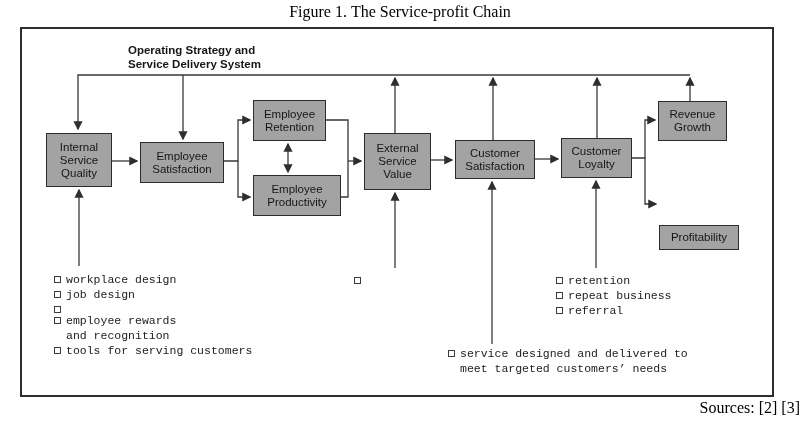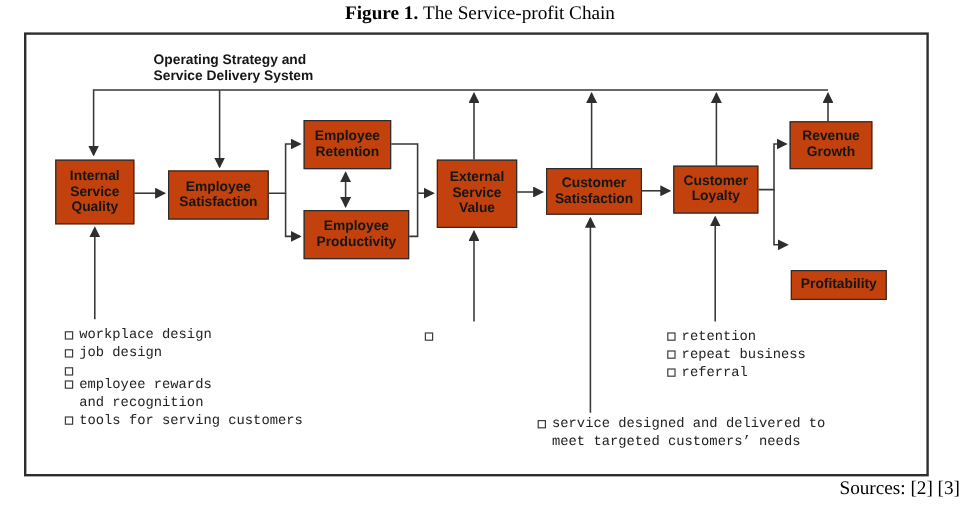--- a/index.html
+++ b/index.html
@@ -14,48 +14,48 @@
     overflow: hidden;
   }
   .fig-title {
     position: absolute;
     top: 3px; left: 0; right: 0;
     text-align: center;
     font-family: "Liberation Serif", serif;
     font-size: 16px;
     color: #000000;
   }
-  .fig-title .b { font-weight: bold; }
+  .fig-title .b { font-weight: normal; }
   .fig-title .t { margin-left: 4px; }
   .frame {
     position: absolute;
     left: 20px; top: 27px;
     width: 754px; height: 370px;
     border: 2px solid #2d2d2d;
     background: #ffffff;
   }
   .wires { position: absolute; left: 0; top: 0; width: 800px; height: 422px; pointer-events: none; }
   .strategy {
     position: absolute;
     left: 128px; top: 44px;
     font-weight: bold;
     font-size: 11.5px;
     line-height: 13.5px;
     white-space: pre-line;
     color: #161616;
   }
   .node {
     position: absolute;
-    background: #c2410c;
+    background: #a3a3a3;
     border: 1.6px solid #2c2c2c;
     display: flex;
     align-items: center;
     justify-content: center;
     text-align: center;
-    font-weight: bold;
+    font-weight: normal;
     font-size: 11.5px;
     line-height: 13px;
     white-space: pre-line;
     color: #161616;
   }
   .node-isq { left: 46px;  top: 133px; width: 66px; height: 54px; }
   .node-es  { left: 140px; top: 142px; width: 84px; height: 41px; }
   .node-er  { left: 253px; top: 100px; width: 73px; height: 41px; }
   .node-ep  { left: 253px; top: 175px; width: 88px; height: 41px; }
   .node-esv { left: 364px; top: 133px; width: 67px; height: 57px; }

